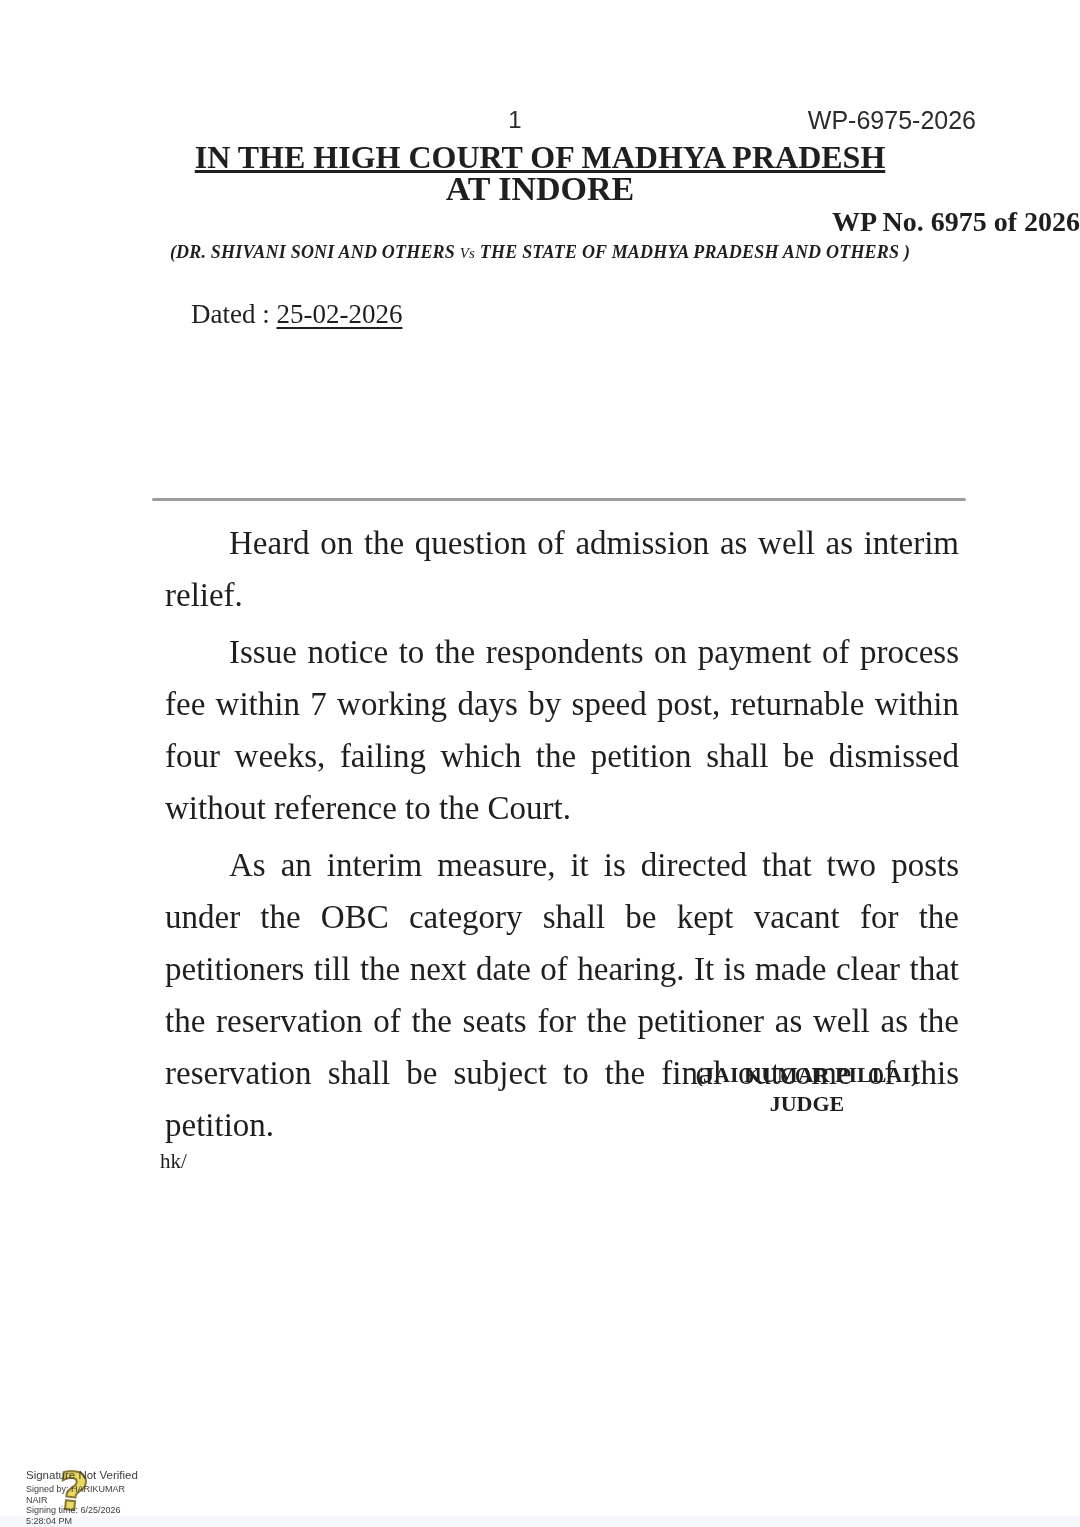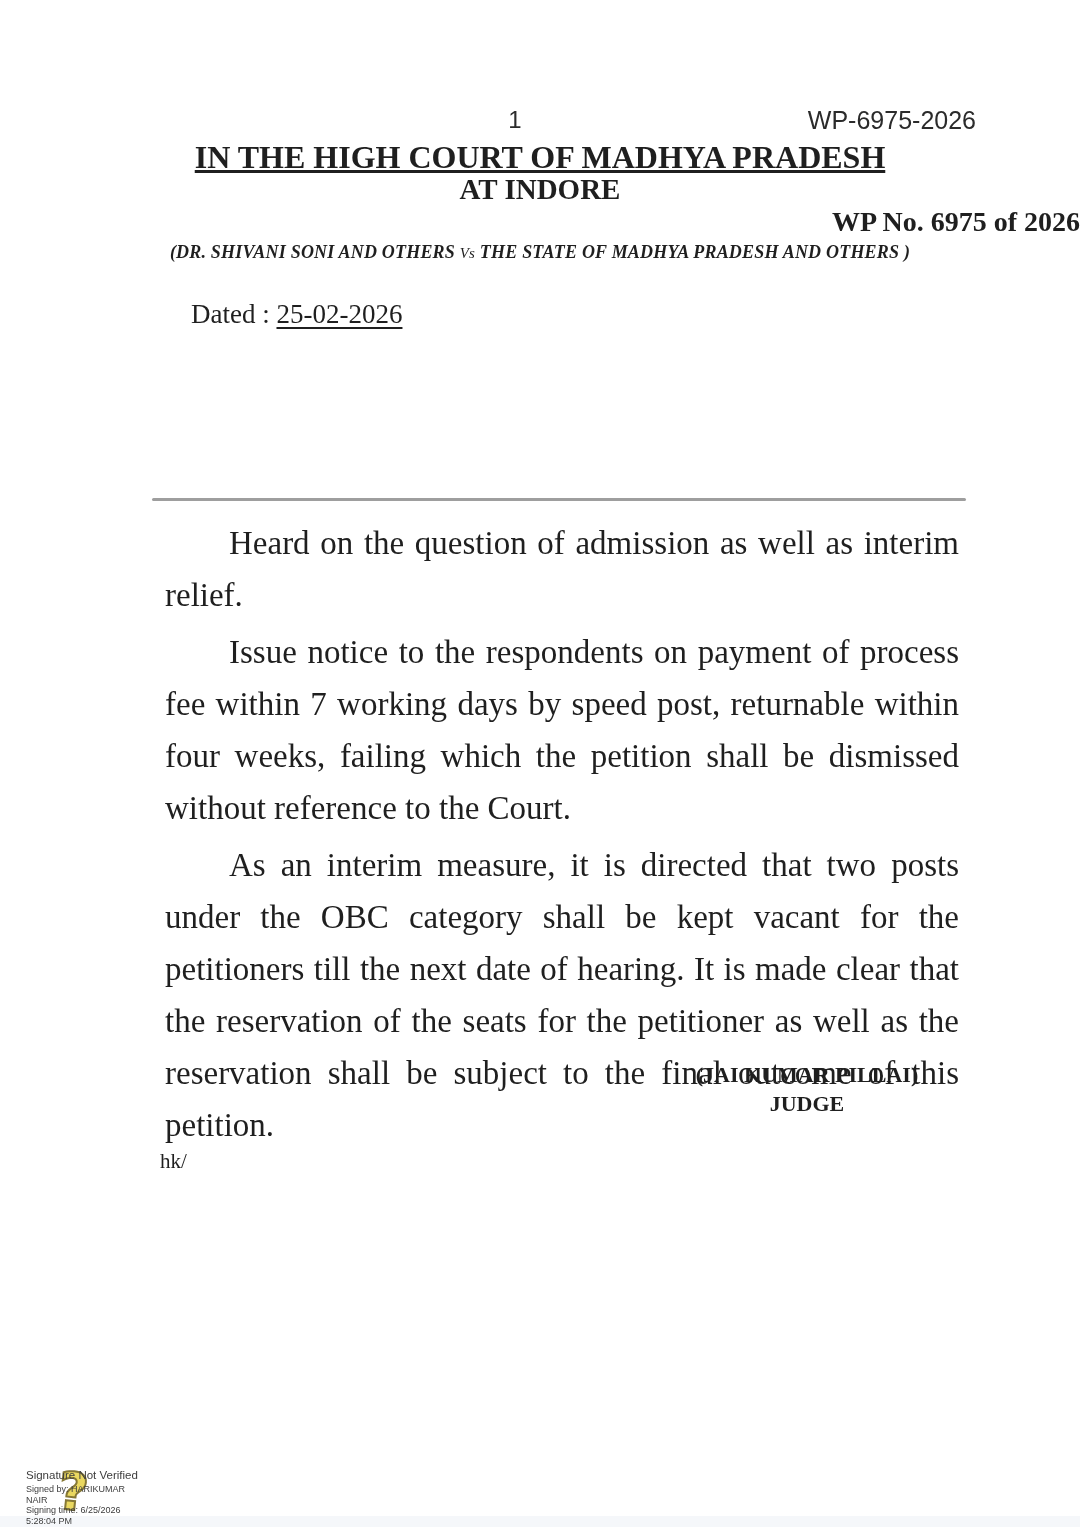--- a/index.html
+++ b/index.html
@@ -29,21 +29,21 @@
     font-size: 25px; color: #2b2b2b;
   }
 
   
   .title-block {
     position: absolute;
     top: 141px; left: 0; width: 100%;
     text-align: center;
   }
   .court-line   { font-size: 32px; font-weight: bold; line-height: 32px; text-decoration: underline; }
-  .bench-line   { font-size: 29px; font-weight: bold; line-height: 32px; }
+  .bench-line   { font-size: 34px; font-weight: bold; line-height: 32px; }
   .caseno-line  { font-size: 28px; font-weight: bold; line-height: 33px; text-align: right; }
   .parties-line { font-size: 18px; font-weight: bold; font-style: italic; line-height: 24px; margin-top: 2px; letter-spacing: 0.2px; }
   .parties-line .vs { font-weight: normal; font-size: 15px; font-style: italic; }
 
   
   .dated-line {
     position: absolute;
     top: 299px; left: 161px;
     font-size: 27px;
     margin-left: 30px;

